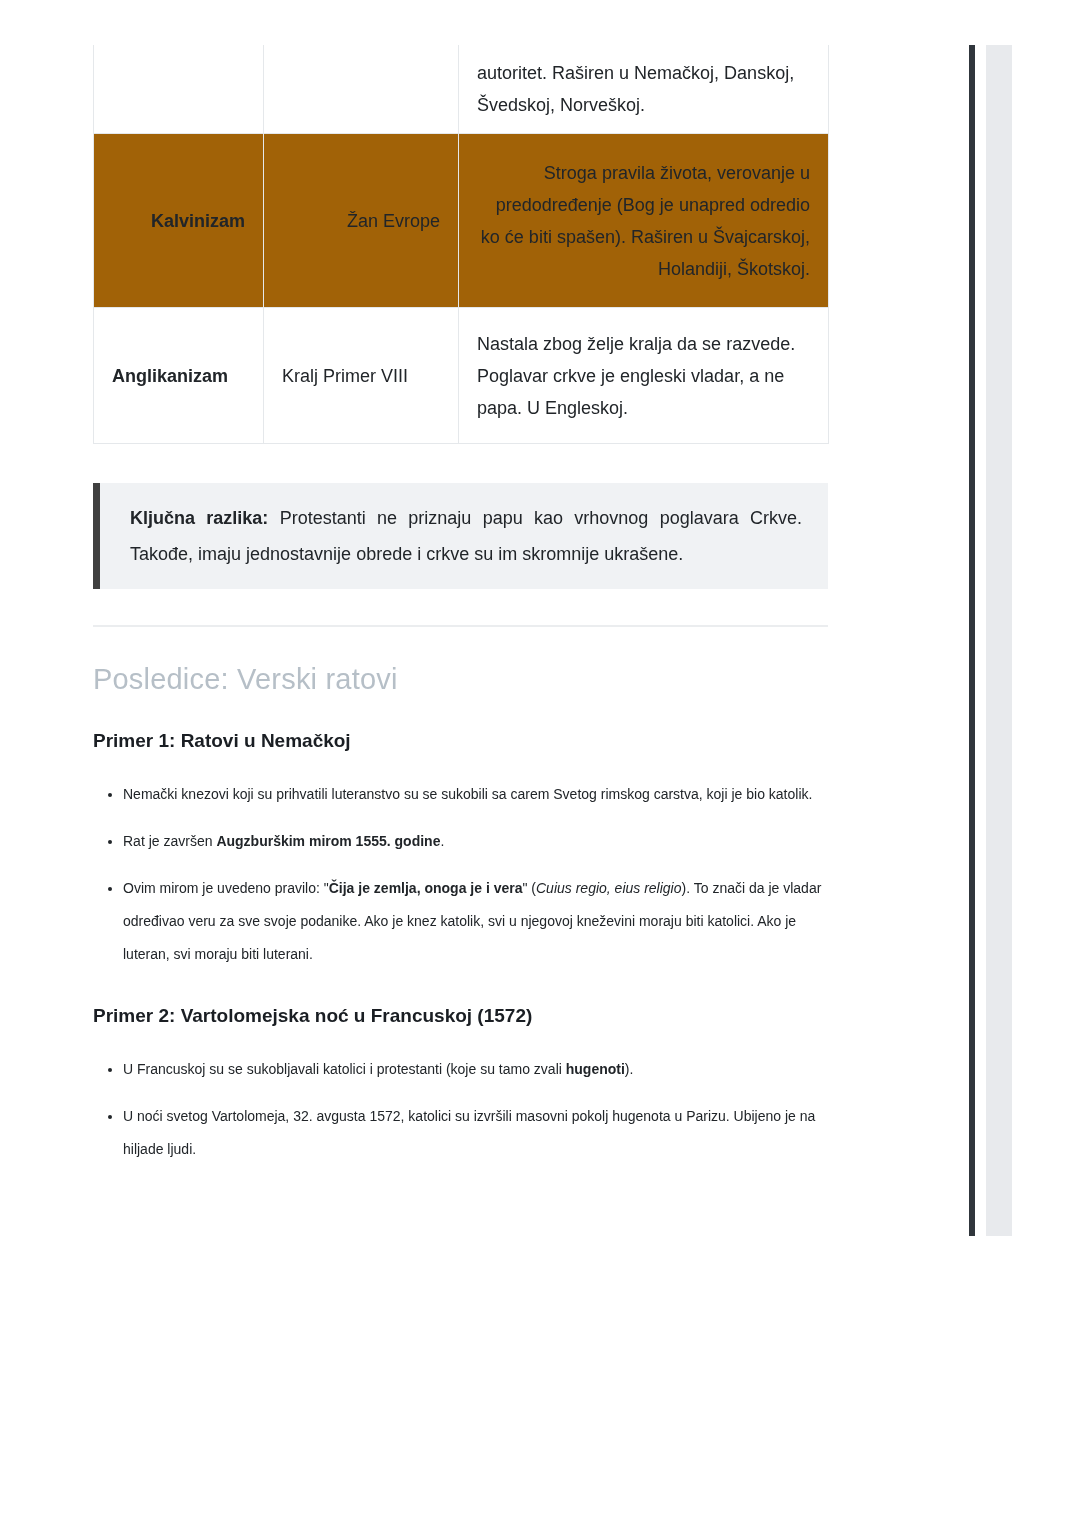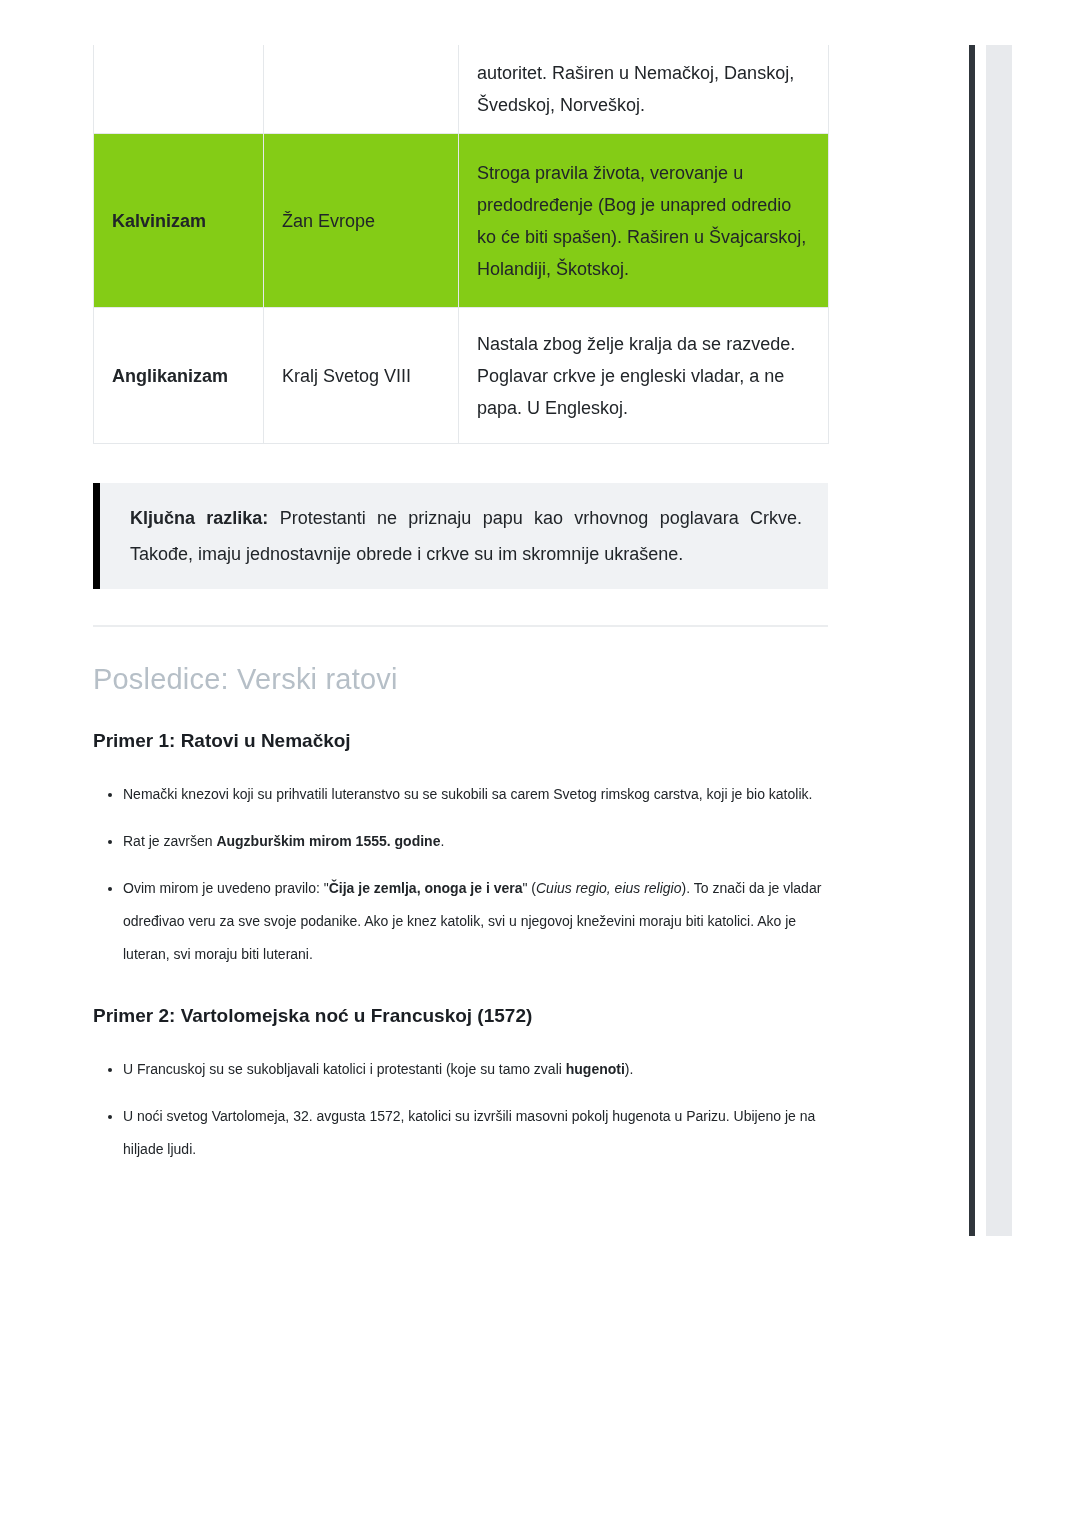--- a/index.html
+++ b/index.html
@@ -36,28 +36,28 @@
     font-size: 18px;
     line-height: 32px;
     vertical-align: middle;
     color: #212529;
     word-wrap: break-word;
   }
   tr.r0 { height: 86px; }
   tr.r1 { height: 174px; }
   tr.r2 { height: 136px; }
   tr.r0 td { border-top: none; }
-  tr.r1 td { background: #84cc16; }
+  tr.r1 td { background: #a16207; text-align: right; }
   td.cell-name { font-weight: bold; }
 
   
   .callout {
     margin-top: 39px;
     background: #f0f2f4;
-    border-left: 7px solid #000000;
+    border-left: 7px solid #404040;
     padding: 17px 26px 17px 30px;
     font-size: 18px;
     line-height: 36px;
     text-align: justify;
     box-sizing: border-box;
   }
 
   hr.divider {
     margin: 36px 0 0 0;
     border: none;
@@ -145,21 +145,21 @@
           <td></td>
           <td>autoritet. Raširen u Nemačkoj, Danskoj, Švedskoj, Norveškoj.</td>
         </tr>
         <tr class="r1">
           <td class="cell-name">Kalvinizam</td>
           <td>Žan Evrope</td>
           <td>Stroga pravila života, verovanje u predodređenje (Bog je unapred odredio ko će biti spašen). Raširen u Švajcarskoj, Holandiji, Škotskoj.</td>
         </tr>
         <tr class="r2">
           <td class="cell-name">Anglikanizam</td>
-          <td>Kralj Svetog VIII</td>
+          <td>Kralj Primer VIII</td>
           <td>Nastala zbog želje kralja da se razvede. Poglavar crkve je engleski vladar, a ne papa. U Engleskoj.</td>
         </tr>
       </tbody>
     </table>
 
     <div class="callout">
       <b>Ključna razlika:</b><span> Protestanti ne priznaju papu kao vrhovnog poglavara Crkve. Takođe, imaju jednostavnije obrede i crkve su im skromnije ukrašene.</span>
     </div>
 
     <hr class="divider">

